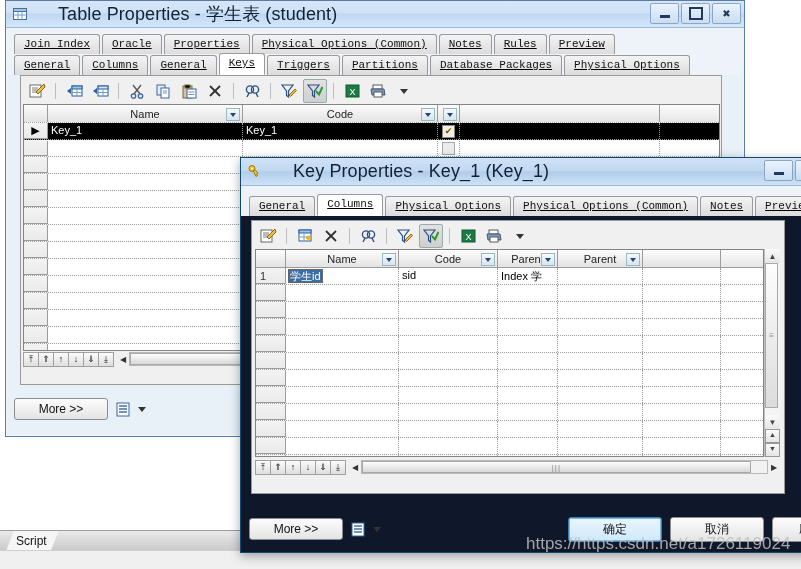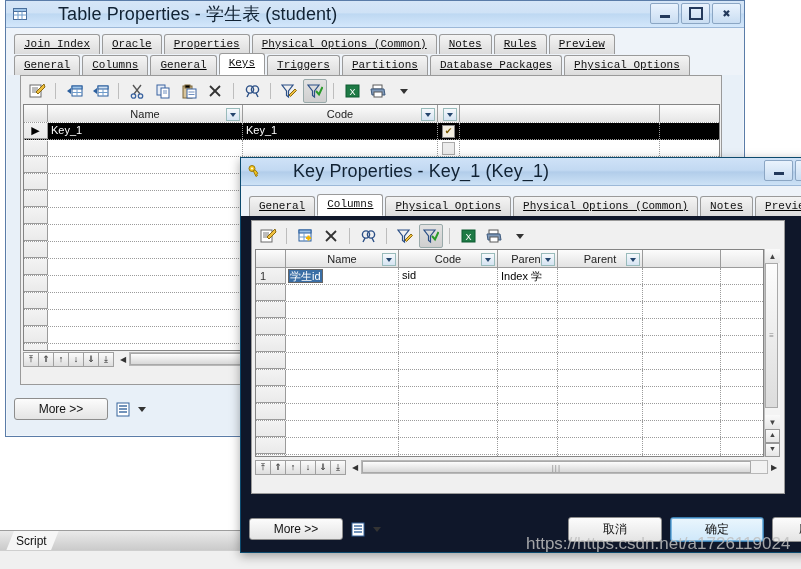--- a/index.html
+++ b/index.html
@@ -735,19 +735,19 @@
     <span>
       <svg width="14" height="15" viewBox="0 0 14 15">
         <rect x="1" y="1" width="12" height="13" fill="#fff" stroke="#36659c"></rect>
         <line x1="3" y1="4" x2="11" y2="4" stroke="#36659c" stroke-width="1.4"></line>
         <line x1="3" y1="7" x2="11" y2="7" stroke="#36659c" stroke-width="1.4"></line>
         <line x1="3" y1="10" x2="11" y2="10" stroke="#36659c" stroke-width="1.4"></line>
       </svg>
     </span>
     <i class="caret"></i>
     <div style="flex:1"></div>
+    <div class="btn def" style="min-width:72px;">确定</div>
     <div class="btn" style="min-width:72px;">取消</div>
-    <div class="btn def" style="min-width:72px;">确定</div>
     <div class="btn" style="min-width:72px;">应用(A)</div>
   </div>
 </div>
 
 <div class="watermark" style="left:526px;top:534px;">https://https.csdn.net/a1726119024</div>
 
 </body></html>

